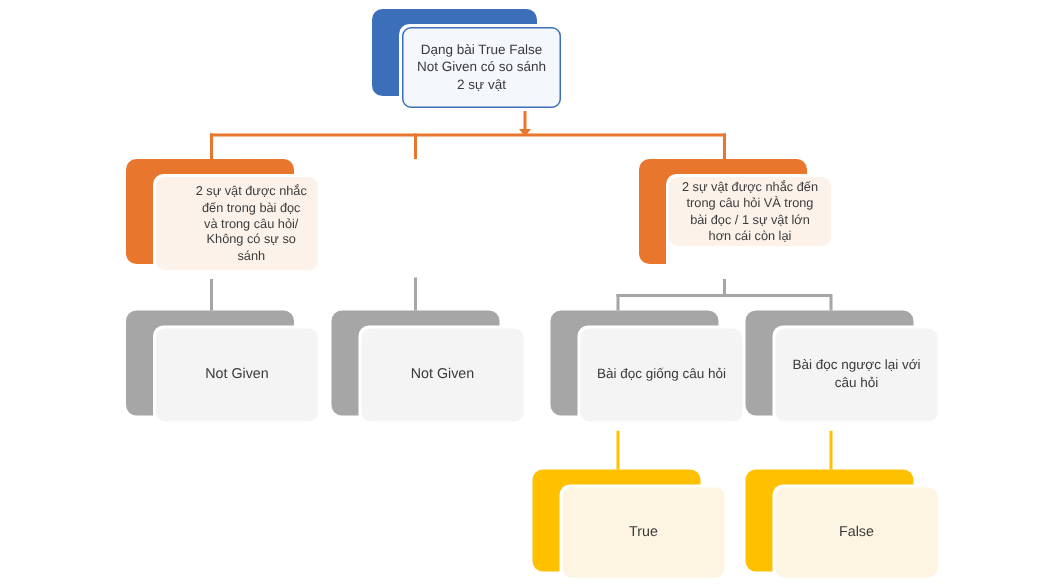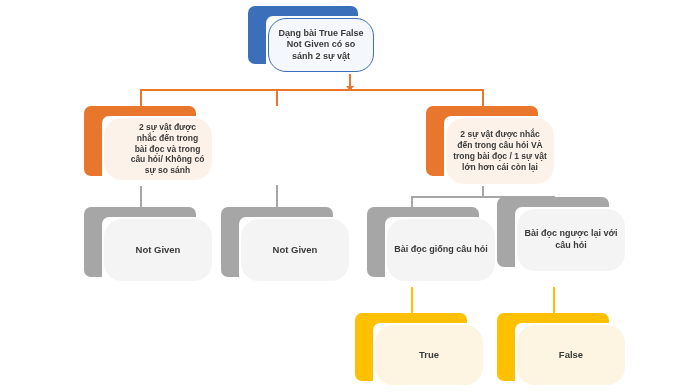--- a/index.html
+++ b/index.html
@@ -52,30 +52,29 @@
   }
   
   .node .card-mid {
     position: absolute;
     border-radius: 7px;
     background: #ffffff;
   }
   
   .node .card-front {
     position: absolute;
-    border-radius: 18px;
+    border-radius: 6px;
     display: flex;
     align-items: center;
     justify-content: center;
     text-align: center;
     box-sizing: border-box;
     padding: 3px 7px;
     color: #3A3A3A;
     line-height: 1.28;
-    font-weight: bold;
   }
 
   
   .lvl-blue   .card-back  { background: #3C6FB9; }
   .lvl-blue   .card-front { background: #F4F7FC; border: 1px solid #3C6FB9; }
 
   .lvl-orange .card-back  { background: #E8762C; }
   .lvl-orange .card-front { background: #FDF2E9; }
 
   .lvl-gray   .card-back  { background: #A6A6A6; }
@@ -120,42 +119,42 @@
   <div class="node lvl-orange" style="left:84px; top:106px; width:130px; height:80px;">
     <div class="card-back" style="width:112px; height:70px;"></div>
     <div class="card-mid" style="left:18px; top:10px; width:112px; height:70px;"></div>
     <div class="card-front txt-sm" style="left:20px; top:12px; width:108px; height:62px;padding-left:26px;">2 sự vật được nhắc đến trong bài đọc và trong câu hỏi/ Không có sự so sánh</div>
   </div>
 
 
   <div class="node lvl-orange" style="left:426px; top:106px; width:130px; height:80px;">
     <div class="card-back" style="width:112px; height:70px;"></div>
     <div class="card-mid" style="left:18px; top:10px; width:112px; height:70px;"></div>
-    <div class="card-front txt-sm" style="left:20px; top:12px; width:108px; height:66px;">2 sự vật được nhắc đến trong câu hỏi VÀ trong bài đọc / 1 sự vật lớn hơn cái còn lại</div>
+    <div class="card-front txt-sm" style="left:20px; top:12px; width:108px; height:46px;">2 sự vật được nhắc đến trong câu hỏi VÀ trong bài đọc / 1 sự vật lớn hơn cái còn lại</div>
   </div>
 
   <div class="node lvl-gray" style="left:84px; top:207px; width:130px; height:80px;">
     <div class="card-back" style="width:112px; height:70px;"></div>
     <div class="card-mid" style="left:18px; top:10px; width:112px; height:70px;"></div>
     <div class="card-front txt-lg" style="left:20px; top:12px; width:108px; height:62px;">Not Given</div>
   </div>
 
   <div class="node lvl-gray" style="left:221px; top:207px; width:130px; height:80px;">
     <div class="card-back" style="width:112px; height:70px;"></div>
     <div class="card-mid" style="left:18px; top:10px; width:112px; height:70px;"></div>
     <div class="card-front txt-lg" style="left:20px; top:12px; width:108px; height:62px;">Not Given</div>
   </div>
 
   <div class="node lvl-gray" style="left:367px; top:207px; width:130px; height:80px;">
     <div class="card-back" style="width:112px; height:70px;"></div>
     <div class="card-mid" style="left:18px; top:10px; width:112px; height:70px;"></div>
     <div class="card-front txt-md" style="left:20px; top:12px; width:108px; height:62px;">Bài đọc giống câu hỏi</div>
   </div>
 
-  <div class="node lvl-gray" style="left:497px; top:197px; width:130px; height:80px;">
+  <div class="node lvl-gray" style="left:497px; top:207px; width:130px; height:80px;">
     <div class="card-back" style="width:112px; height:70px;"></div>
     <div class="card-mid" style="left:18px; top:10px; width:112px; height:70px;"></div>
     <div class="card-front txt-md" style="left:20px; top:12px; width:108px; height:62px;">Bài đọc ngược lại với câu hỏi</div>
   </div>
 
   <div class="node lvl-gold" style="left:497px; top:313px; width:130px; height:78px;">
     <div class="card-back" style="width:112px; height:68px;"></div>
     <div class="card-mid" style="left:18px; top:10px; width:112px; height:68px;"></div>
     <div class="card-front txt-lg" style="left:20px; top:12px; width:108px; height:60px;">False</div>
   </div>

